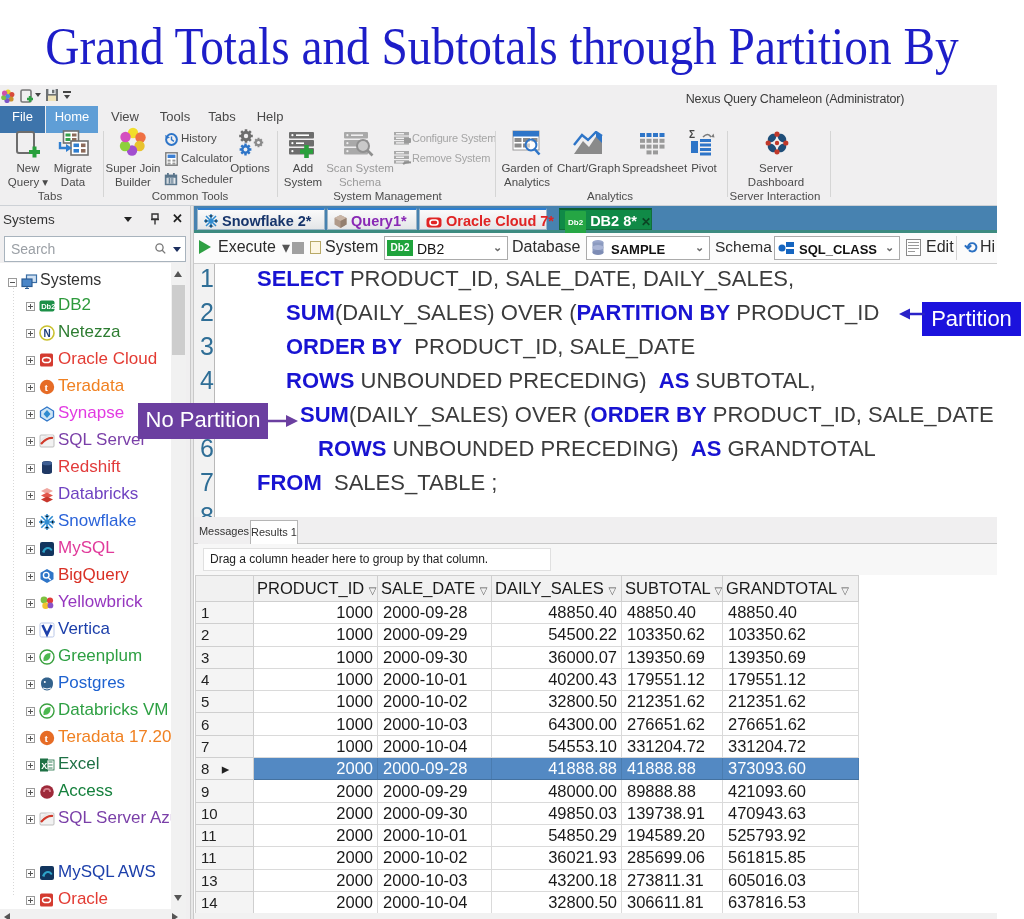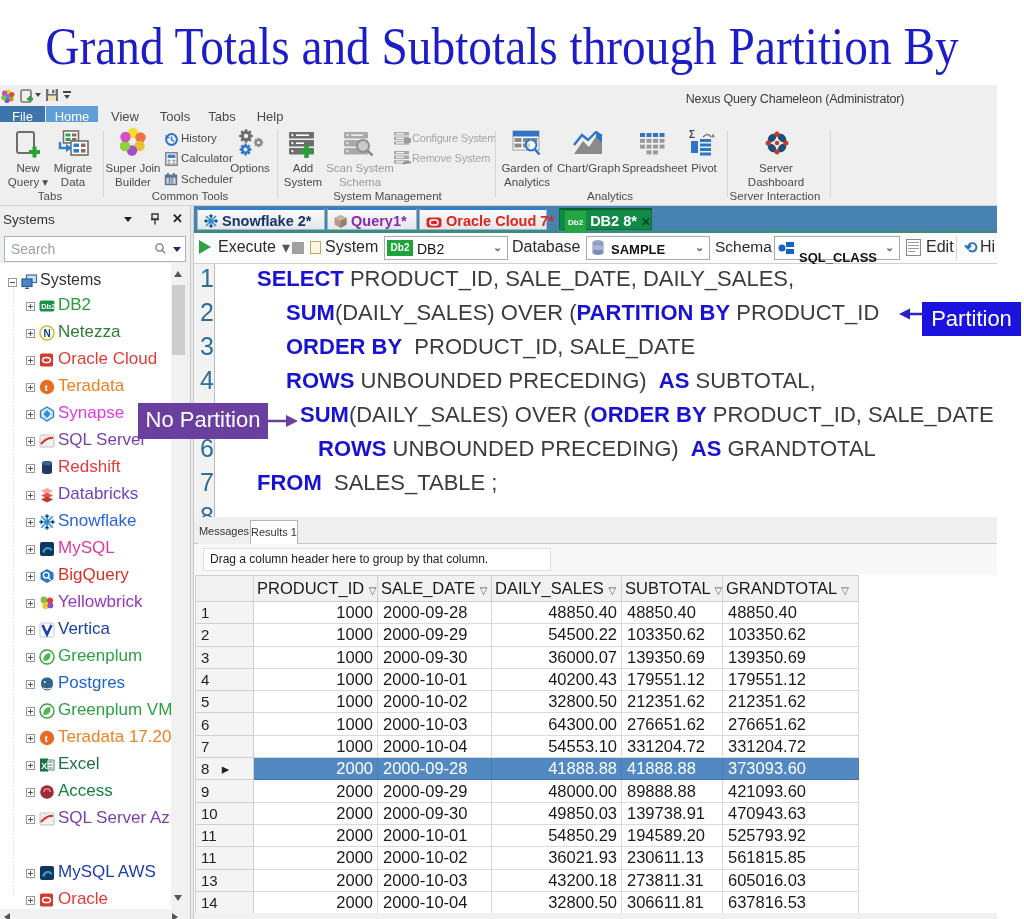--- a/index.html
+++ b/index.html
@@ -8,21 +8,21 @@
   #page { position:relative; width:1024px; height:919px; background:#fff; }
   .abs { position:absolute; }
 
   
   #title { position:absolute; left:502px; top:17px; transform:translateX(-50%) scaleX(0.91); transform-origin:center top;
     font-family:"Liberation Serif", serif; font-size:52px; color:#1d1dc8; white-space:nowrap; }
 
   
   #ribbon { position:absolute; left:0; top:85px; width:997px; height:121px; background:#f0eff0; border-bottom:1px solid #cdd1d6;}
   #apptitle { position:absolute; left:585px; top:92px; width:420px; font-size:12.5px; color:#3b3b3b; text-align:center; letter-spacing:-0.2px;}
-  .rtab { position:absolute; top:106px; height:16px; font-size:13px; color:#494949; text-align:center; line-height:21px; }
+  .rtab { position:absolute; top:106px; height:27px; font-size:13px; color:#494949; text-align:center; line-height:21px; }
   .rtab.file { left:0; width:45px; background:#3d74ab; color:#fff; }
   .rtab.home { left:46px; width:52px; background:#5f9ed6; color:#fff; }
   .glabel { position:absolute; top:190px; height:13px; font-size:11.5px; color:#4c4c4c; text-align:center; }
   .rsep { position:absolute; top:131px; height:66px; width:1px; background:#d5d5d5; }
   .btnlabel { position:absolute; font-size:11.5px; color:#4a4a4a; text-align:center; line-height:13.5px; }
   .smalltool { position:absolute; font-size:11.5px; color:#4a4a4a; }
   .graytool { color:#a5a5a5; }
 
   
   #tabbar { position:absolute; left:194px; top:206px; width:803px; height:27px; background:#4782b0; }
@@ -526,21 +526,21 @@
               <path d="M11.5 4 q-7.5 0 -7 8 q7.5 0.5 7 -8" fill="#4cb84f"></path>
             </svg></span>
           <span class="txt" style="color:#2ea043;">Greenplum</span>
         </div>
       <div class="titem" style="top:435px;">
           <span class="plus"></span>
           <span class="icon"><svg width="16" height="16">
               <circle cx="8" cy="8" r="7" fill="#fff" stroke="#3aa13f" stroke-width="1.4"></circle>
               <path d="M11.5 4 q-7.5 0 -7 8 q7.5 0.5 7 -8" fill="#4cb84f"></path>
             </svg></span>
-          <span class="txt" style="color:#2ea043;">Greenplum VM</span>
+          <span class="txt" style="color:#2ea043;">Databricks VM</span>
         </div>
       <div class="titem" style="top:462px;">
           <span class="plus"></span>
           <span class="icon"><svg width="16" height="16">
               <circle cx="8" cy="8" r="7.2" fill="#e66c26"></circle>
               <text x="5.4" y="11.8" font-size="10.5" font-weight="bold" fill="#fff" font-family="Liberation Serif">t</text>
             </svg></span>
           <span class="txt" style="color:#f08122;">Teradata 17.20</span>
         </div>
       <div class="titem" style="top:489px;">
@@ -621,21 +621,21 @@
         <span style="position:absolute;left:24px;top:5px;">SAMPLE</span>
         <span class="dd">⌄</span>
       </span>
     <span style="position:absolute;left:521px;top:5px;font-size:15.5px;">Schema</span>
     <span class="combo" style="left:580px;width:126px;">
         <span style="position:absolute;left:3px;top:4px;width:17px;height:14px;"><svg width="17" height="14">
             <circle cx="4" cy="7" r="3.5" fill="#1565c0"></circle>
             <rect x="8" y="1" width="8" height="5" fill="#1565c0"></rect>
             <rect x="8" y="8" width="8" height="5" fill="#1565c0"></rect>
           </svg></span>
-        <span style="position:absolute;left:24px;top:5px;margin-top:8px;">SQL_CLASS</span>
+        <span style="position:absolute;left:24px;top:5px;">SQL_CLASS</span>
         <span class="dd">⌄</span>
       </span>
     <span style="position:absolute;left:712px;top:6px;width:15px;height:17px;background:#fff;border:1px solid #8a8a8a;">
         <span style="position:absolute;left:1px;top:2px;width:11px;height:1px;background:#9a9a9a;"></span>
         <span style="position:absolute;left:1px;top:5px;width:11px;height:1px;background:#9a9a9a;"></span>
         <span style="position:absolute;left:1px;top:8px;width:11px;height:1px;background:#9a9a9a;"></span>
         <span style="position:absolute;left:1px;top:11px;width:7px;height:1px;background:#9a9a9a;"></span>
       </span>
     <span style="position:absolute;left:732px;top:5px;">Edit</span>
     <span style="position:absolute;left:762px;top:3px;width:1px;height:24px;background:#d5d5d5;"></span>
@@ -773,21 +773,21 @@
               <td>2000-10-01</td>
               <td class="num">54850.29</td>
               <td>194589.20</td>
               <td>525793.92</td>
             </tr>
         <tr>
               <td class="rh">11</td>
               <td class="num">2000</td>
               <td>2000-10-02</td>
               <td class="num">36021.93</td>
-              <td>230611.13</td>
+              <td>285699.06</td>
               <td>561815.85</td>
             </tr>
         <tr>
               <td class="rh">13</td>
               <td class="num">2000</td>
               <td>2000-10-03</td>
               <td class="num">43200.18</td>
               <td>273811.31</td>
               <td>605016.03</td>
             </tr>

